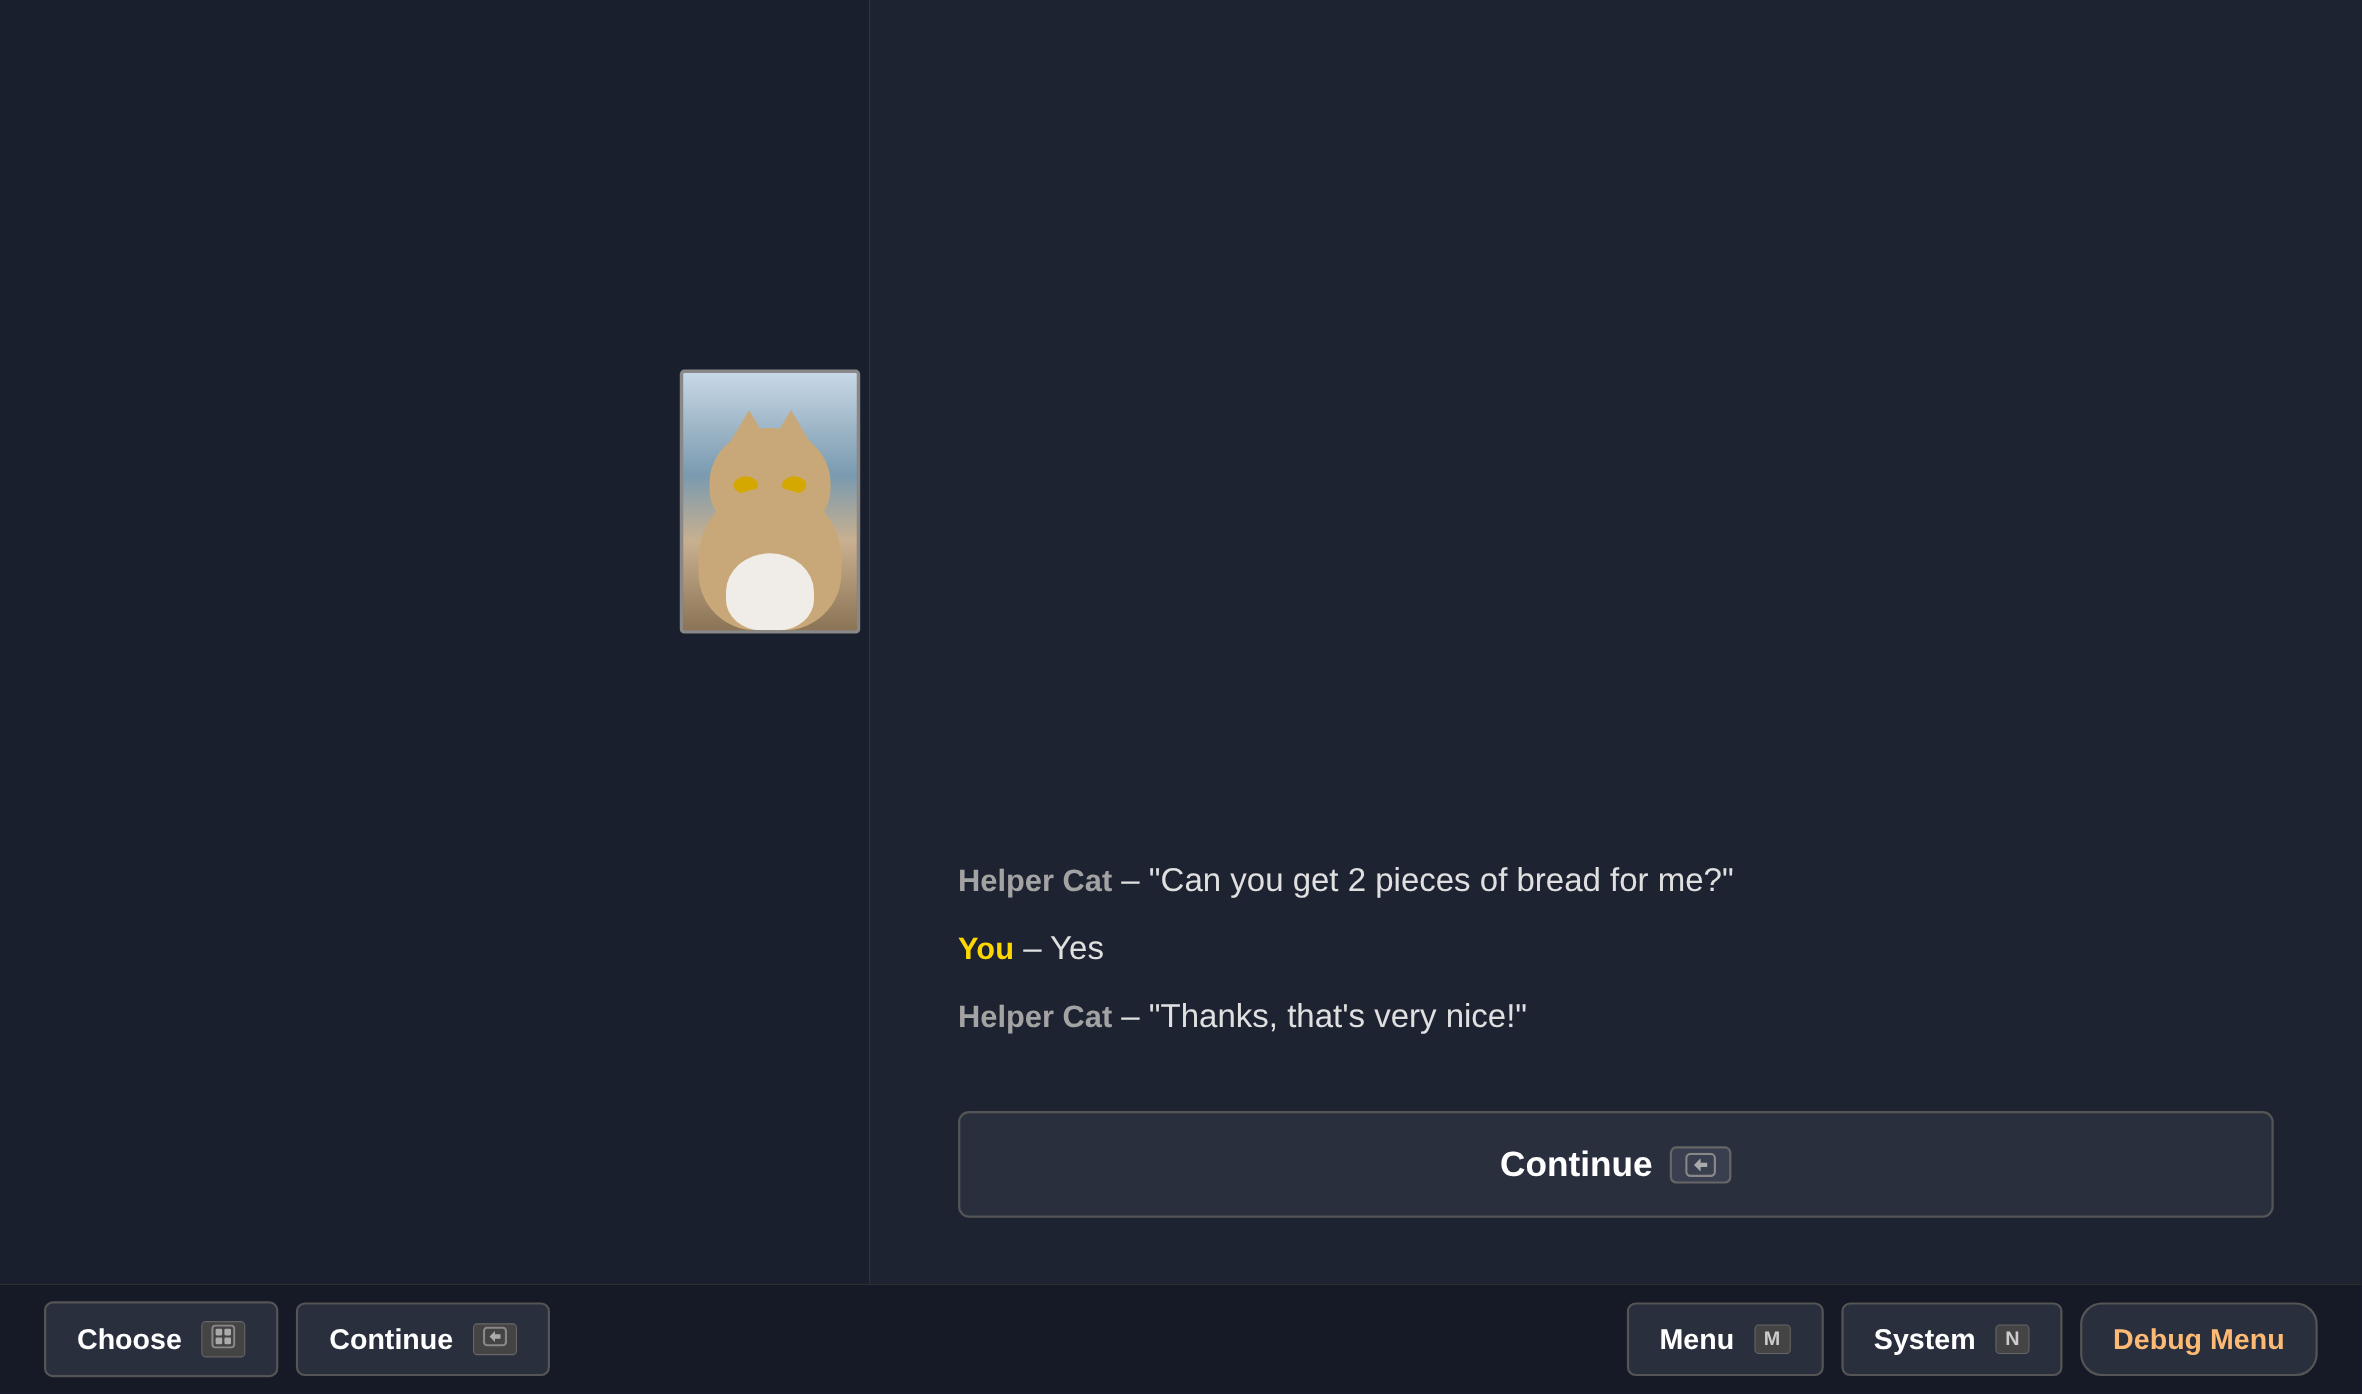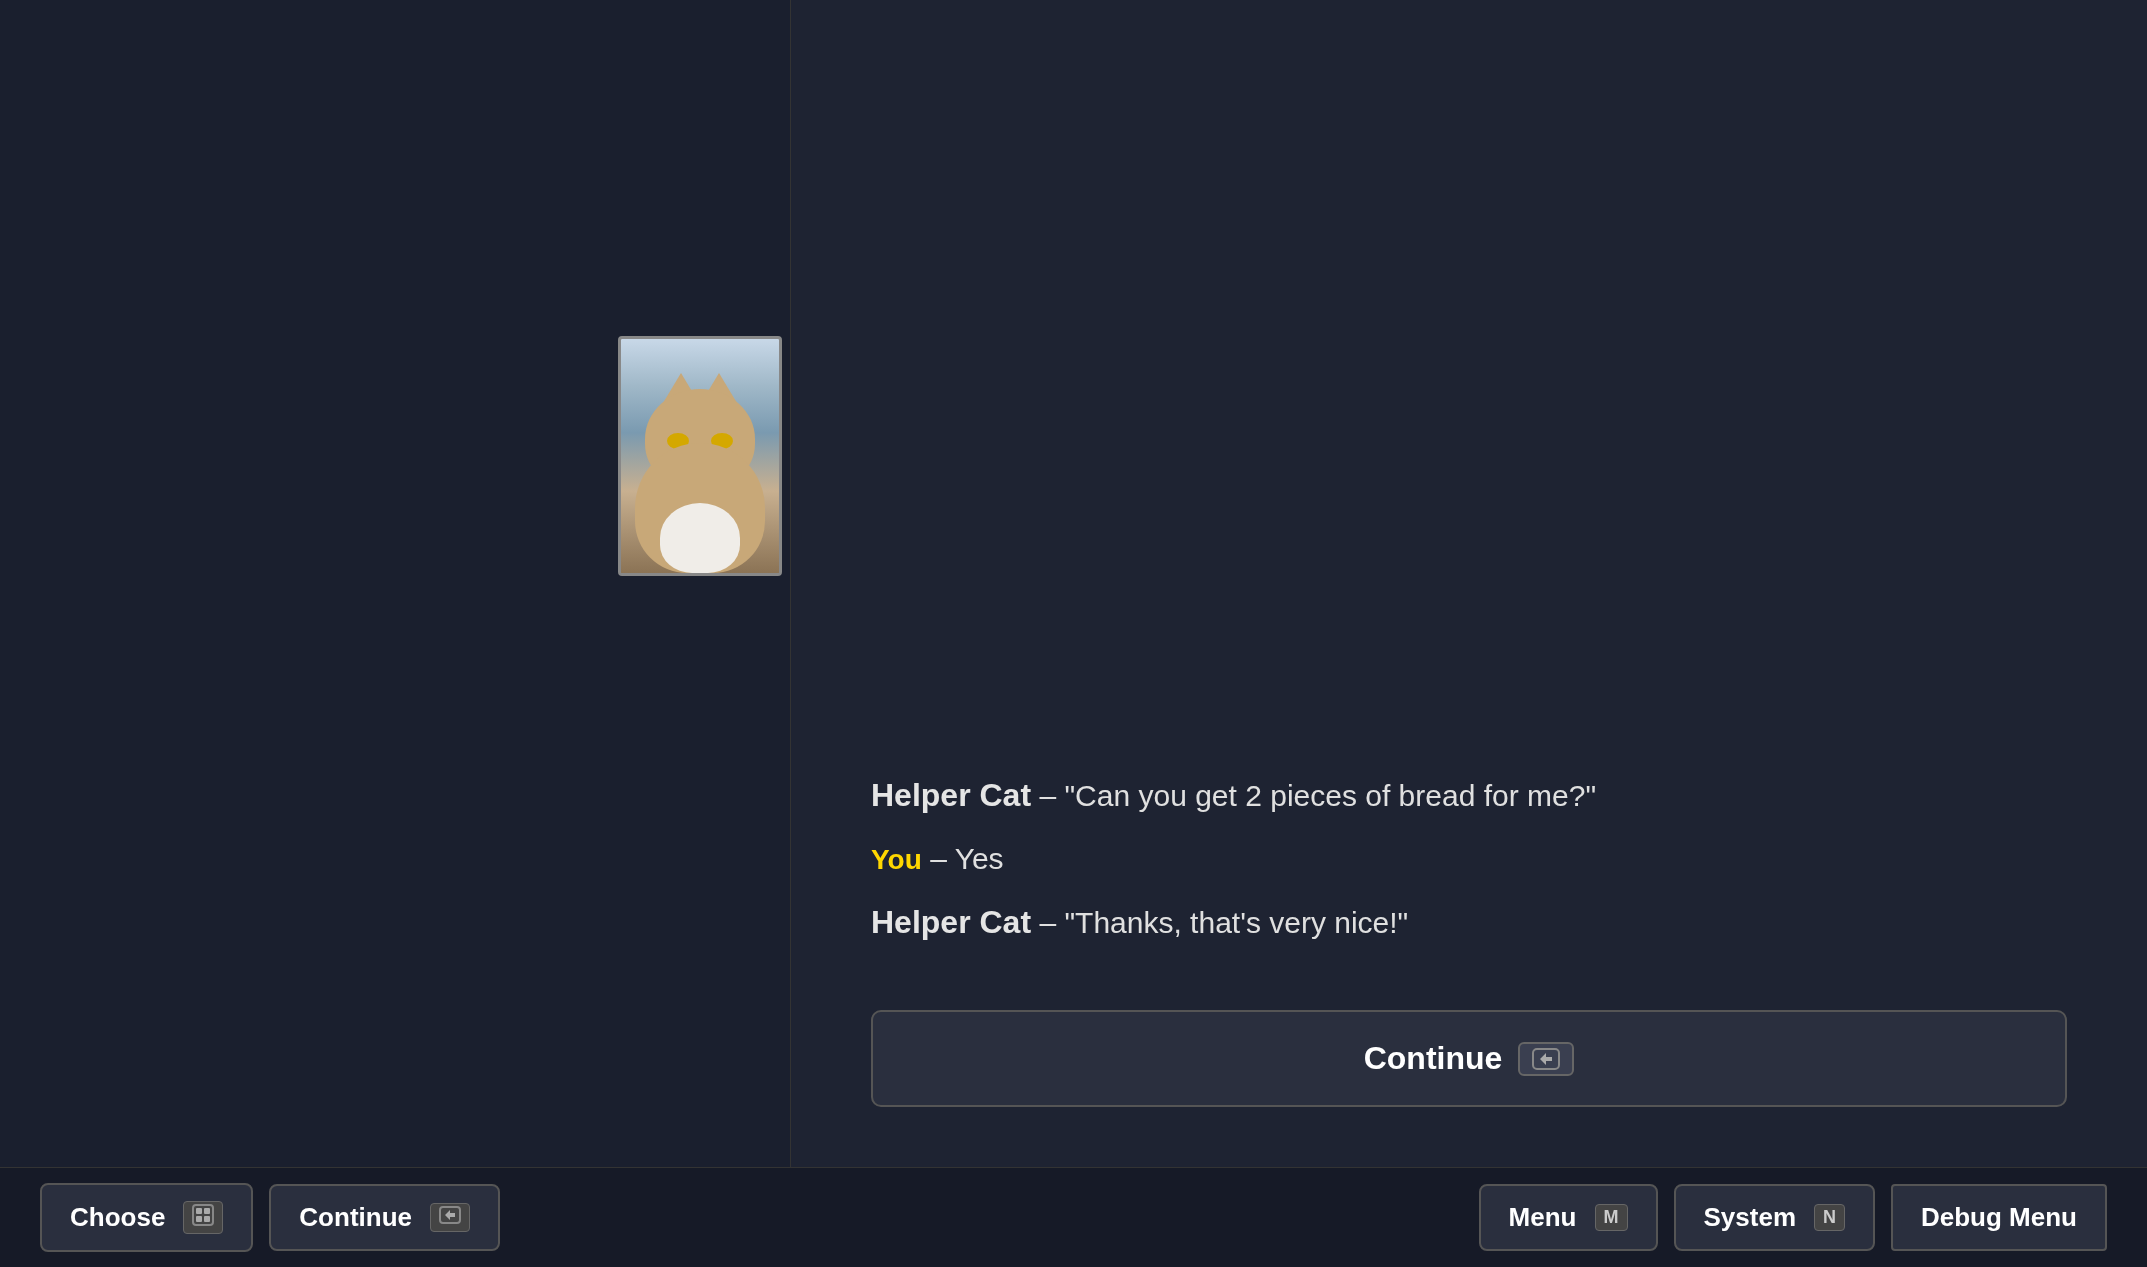--- a/index.html
+++ b/index.html
@@ -238,23 +238,23 @@
       margin-bottom: 50px;
     }
 
     .dialog-line {
       font-size: 30px;
       line-height: 1.8;
       margin-bottom: 8px;
     }
 
     .speaker-helper {
-      color: #e5e5e5;
+      color: #a3a3a3;
       font-weight: 700;
-      font-size: 32px;
+      font-size: 28px;
     }
 
     .speaker-you {
       color: #ffd700;
       font-weight: 700;
       font-size: 28px;
     }
 
     .dialog-text {
       color: #e0e0e0;
@@ -321,23 +321,23 @@
     .bottom-right {
       margin-left: auto;
       display: flex;
       gap: 16px;
       align-items: center;
     }
 
     .debug-btn {
       background: #2a2f3e;
       border: 2px solid #555;
-      color: #ffffff;
+      color: #fdba74;
       padding: 16px 28px;
-      border-radius: 4px;
+      border-radius: 20px;
       font-size: 26px;
       font-weight: 600;
       cursor: pointer;
     }
 
   </style>
 </head>
 <body>
 
 <div class="top-bar">

